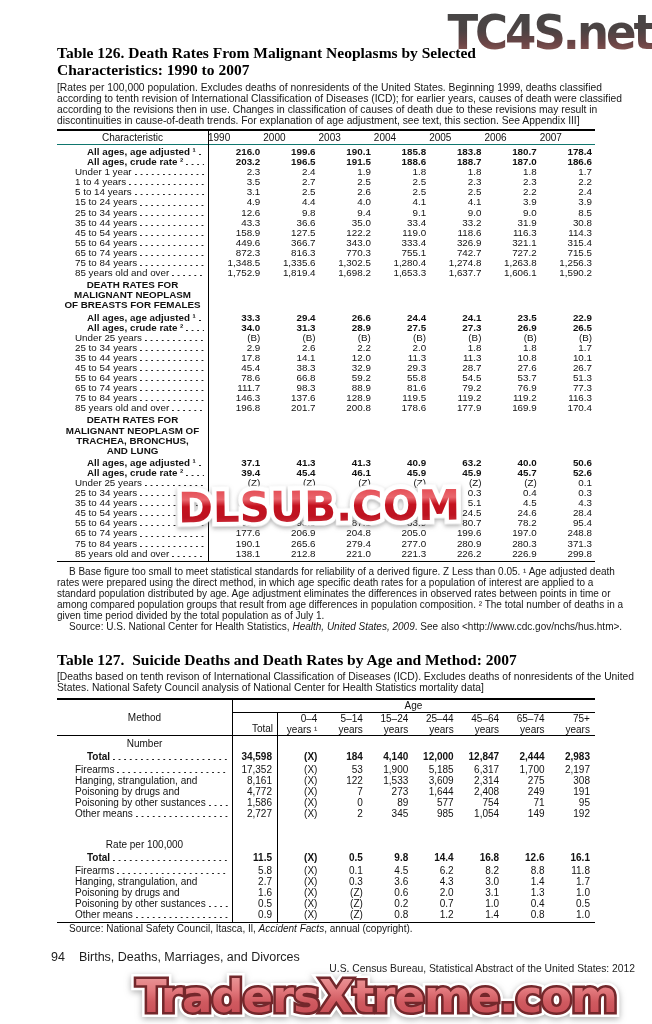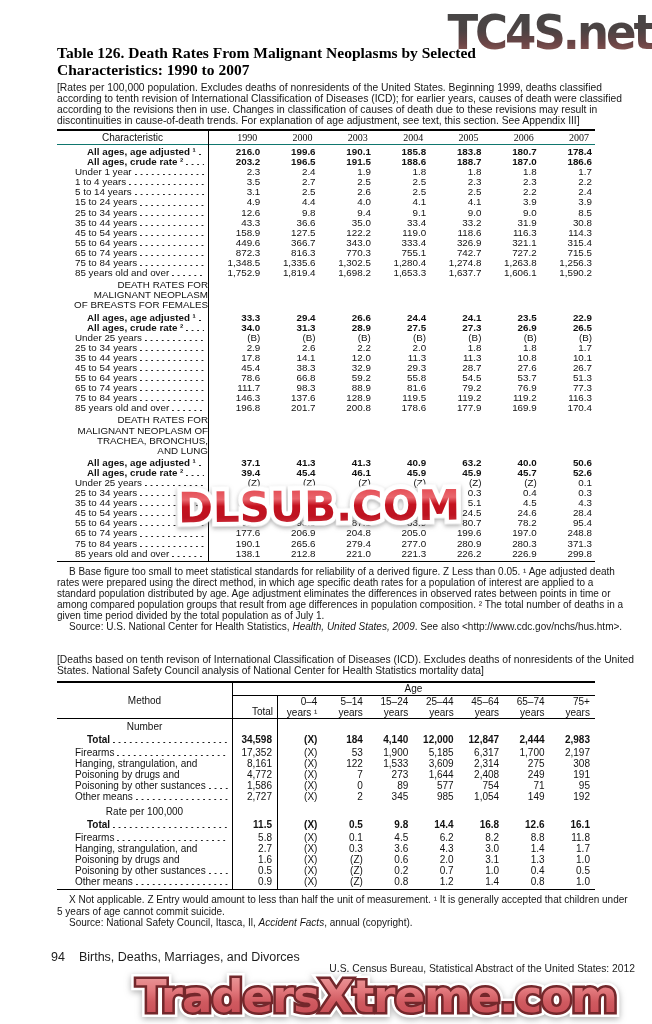--- a/index.html
+++ b/index.html
@@ -14,55 +14,55 @@
   .t-title { font-family:"Liberation Serif", serif; font-weight:bold; font-size:15.5px; line-height:17px; color:#000; }
   .t-note  { font-size:10.3px; line-height:11px; margin-top:4px; color:#161616; }
   .b127 .t-note { margin-top:3px; margin-bottom:5px; }
 
   .tbl { position:relative; width:538px; border-top:2px solid #000; border-bottom:1.5px solid #000; margin-top:3px; }
   .vrule { position:absolute; width:1px; background:#000; }
 
   
   .t126hdr { display:flex; height:13px; line-height:13px; border-bottom:1px solid #0f766e; font-size:10px; }
   .t126hdr .lblh { width:151px; text-align:center; }
-  .t126hdr .yh { flex:1; text-align:right; padding-right:6px;font-family:Liberation Serif, serif; }
+  .t126hdr .yh { flex:1; text-align:left; padding-right:6px; }
 
   .t126body { padding:2px 0; font-size:9.8px; }
   .t126body .r { display:flex; height:10.1px; line-height:10.1px; }
   .t126body .r.g { margin-top:0; }
   .t126body .r .lbl { width:151px; box-sizing:border-box; padding-left:18px; display:flex; overflow:hidden; }
   .t126body .r.b .lbl { padding-left:30px; }
   .t126body .r.b { font-weight:bold; }
   .t126body .r .t { white-space:nowrap; }
   .t126body .val { flex:1; text-align:right; padding-right:3px; }
   .leader { flex:1; height:3px; align-self:flex-end; margin:0 4px 1px 3px;
             background-image:radial-gradient(circle at 1px 1.5px, #222 0.85px, transparent 1.05px);
             background-size:5.6px 3px; background-repeat:repeat-x; }
   .sh { display:flex; margin:2px 0; }
-  .sh .lbl { width:151px; text-align:right; font-weight:normal; }
+  .sh .lbl { width:151px; text-align:center; font-weight:bold; }
   .sh .shl { font-size:9.8px; line-height:10.1px; white-space:nowrap; }
   .sh .rest { flex:1; }
 
   
   .t127hd { border-bottom:1.5px solid #000; display:flex; }
   .t127hd .m { width:175px; display:flex; align-items:center; justify-content:center; font-size:10px; }
   .t127hd .rt { flex:1; }
   .t127hd .age { text-align:center; font-size:10px; height:12px; line-height:12px; border-bottom:1px solid #000; }
   .t127hd .cols { display:flex; height:22px; font-size:10px; line-height:10.5px; }
   .t127hd .c0 { width:45px; box-sizing:border-box; display:flex; align-items:flex-end; justify-content:flex-end; padding:0 4px 1px 0; }
   .t127hd .c  { flex:1; text-align:right; padding:1px 5px 0 0; }
 
   .t127body { padding:2px 0; font-size:10px; }
   .t127body .r { display:flex; height:11px; line-height:11px; }
   .t127body .r .lbl { width:175px; box-sizing:border-box; padding-left:18px; display:flex; overflow:hidden; }
   .t127body .r.b { font-weight:bold; }
   .t127body .r.b .lbl { padding-left:30px; }
   .t127body .r.b + .r:not(.b) { margin-top:2px; }
   .t127body .subh { height:12px; line-height:12px; margin-bottom:1px; }
-  .t127body .subh.second { margin-top:4px; }
+  .t127body .subh.second { margin-top:20px; }
   .t127body .subh .lbl { width:175px; text-align:center; }
   .t127body .tot { width:45px; box-sizing:border-box; text-align:right; padding-right:5px; }
   .t127body .c { flex:1; text-align:right; padding-right:5px; }
 
   
   .fn { font-size:10px; line-height:11px; margin-top:4px; color:#161616; }
   .fn .p1 { text-indent:12px; }
   .src { font-size:10px; line-height:11px; text-indent:12px; color:#161616; }
   .fn127 { margin-top:4px; }
   .fn127 .p1 { line-height:11.5px; }
@@ -569,20 +569,21 @@
         </div>
     </div>
 
     <div class="fn">
       <div class="p1">B Base figure too small to meet statistical standards for reliability of a derived figure. Z Less than 0.05. ¹ Age adjusted death rates were prepared using the direct method, in which  age specific death rates for a population of interest are applied to a standard population distributed by age. Age adjustment eliminates the differences in observed rates between points in time or among compared population groups that result from age differences in population composition. ² The total number of deaths in a given time period divided by the total population as of July 1.</div>
     </div>
     <div class="src"><span>Source: U.S. National Center for Health Statistics, </span><span class="ital">Health, United States, 2009</span><span>. See also &lt;http://www.cdc.gov/nchs/hus.htm&gt;.</span></div>
   </div>
 
   <div class="block b127">
+    <div class="t-title">Table 127.&nbsp; Suicide Deaths and Death Rates by Age and Method: 2007</div>
     <div class="t-note">[Deaths based on tenth revison of International Classification of Diseases (ICD). Excludes deaths of nonresidents of the United States. National Safety Council analysis of National Center for Health Statistics mortality data]</div>
 
     <div class="tbl" id="tbl127">
       <div class="vrule" style="left:175px; top:0; bottom:0;"></div>
       <div class="vrule" style="left:220px; top:13px; bottom:0;"></div>
       <div class="t127hd">
         <div class="m">Method</div>
         <div class="rt">
           <div class="age">Age</div>
           <div class="cols" id="t127-cols">
@@ -791,23 +792,20 @@
             <div class="c">(Z)</div>
             <div class="c">0.8</div>
             <div class="c">1.2</div>
             <div class="c">1.4</div>
             <div class="c">0.8</div>
             <div class="c">1.0</div>
           </div>
         </div>
     </div>
 
-    <div class="fn fn127">
-      <div class="p1">X Not applicable. Z Entry would amount to less than half the unit of measurement. ¹ It is generally accepted that children under 5 years of age cannot commit suicide.</div>
-    </div>
     <div class="src"><span>Source: National Safety Council, Itasca, Il, </span><span class="ital">Accident Facts</span><span>, annual (copyright).</span></div>
   </div>
 
   <div class="pgfoot">
     <span class="num">94</span><span>Births, Deaths, Marriages, and Divorces</span>
   </div>
   <div class="census">U.S. Census Bureau, Statistical Abstract of the United States: 2012</div>
 
   <div class="wm-tc4s">TC4S.net</div>
   <div class="wm-stack wm-mid">

